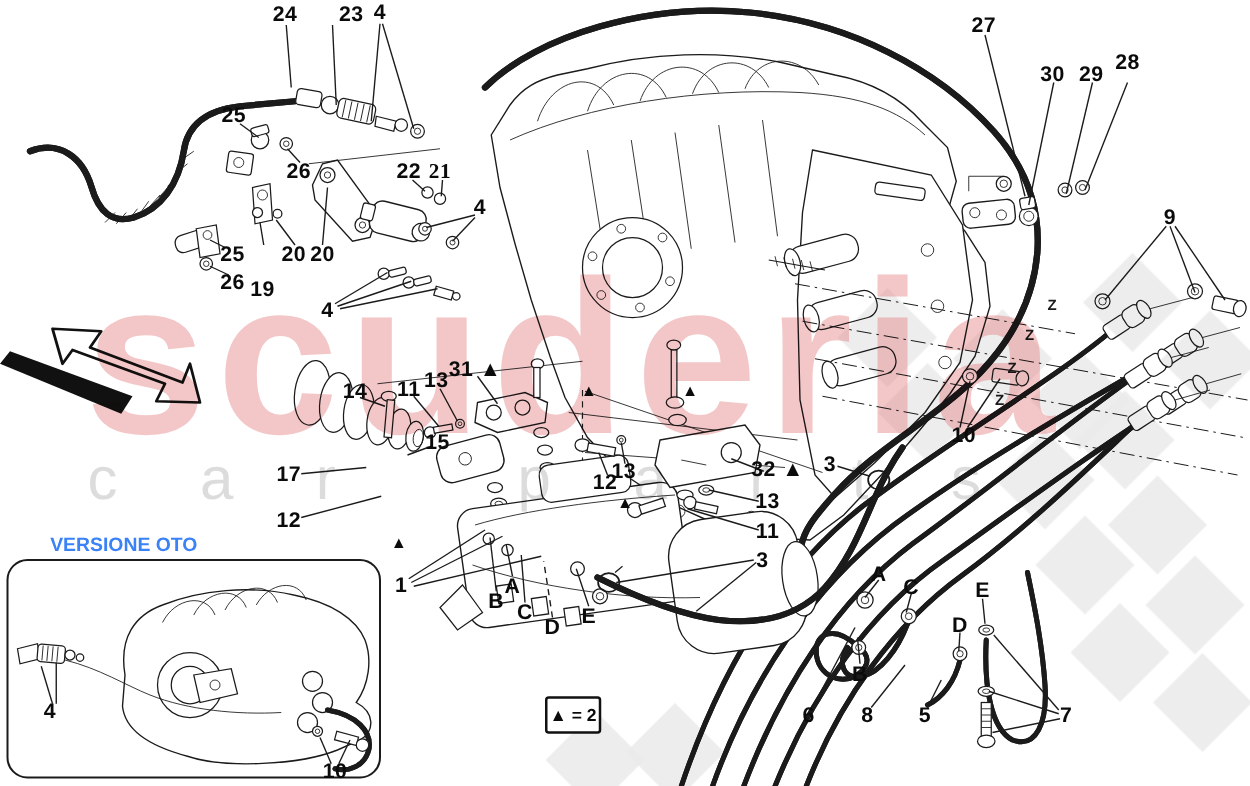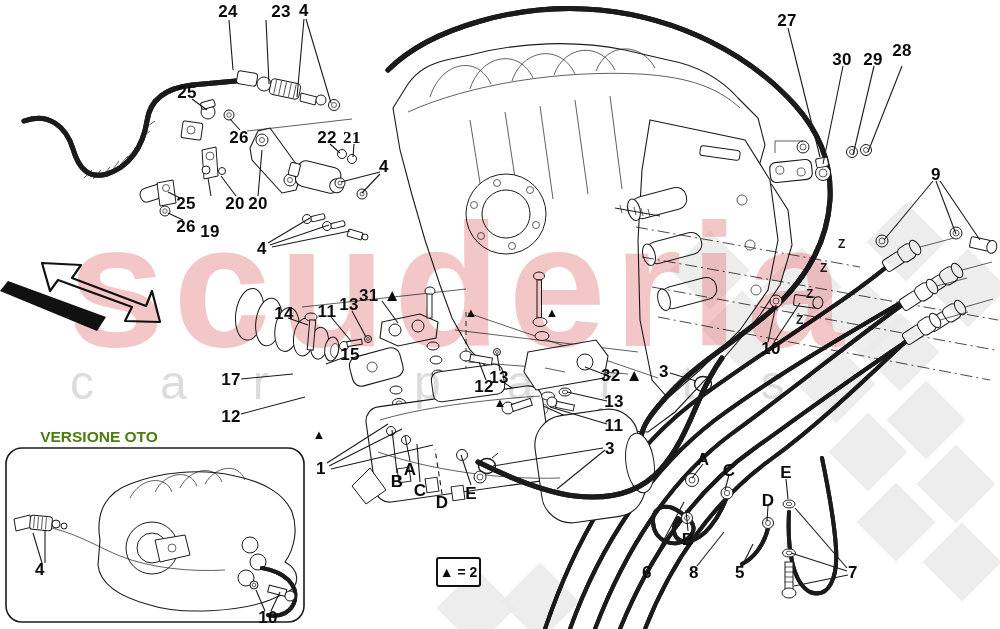--- a/index.html
+++ b/index.html
@@ -25,21 +25,21 @@
     font-weight:bold;font-size:17px;line-height:17px;color:#0b0b0b;
     white-space:nowrap;letter-spacing:.4px;
   }
   .tri-mark{
     position:absolute;transform:translate(-50%,-50%);
     font-size:13px;line-height:13px;color:#0b0b0b;
   }
   #inset-title{
     position:absolute;left:22px;top:427px;width:150px;
     background:#fff;text-align:center;font-weight:bold;font-size:15.5px;
-    line-height:18px;color:#4d7c0f;padding:1px 2px;
+    line-height:18px;color:#3b82f6;padding:1px 2px;
   }
   #legend-box{
     position:absolute;left:436px;top:557px;width:41px;height:26px;
     border:2px solid #111;border-radius:3px;background:#fff;
     display:flex;align-items:center;justify-content:center;
     font-weight:bold;font-size:14px;color:#0b0b0b;
   }
   #wm-group{mix-blend-mode:multiply;}
 </style>
 </head>

